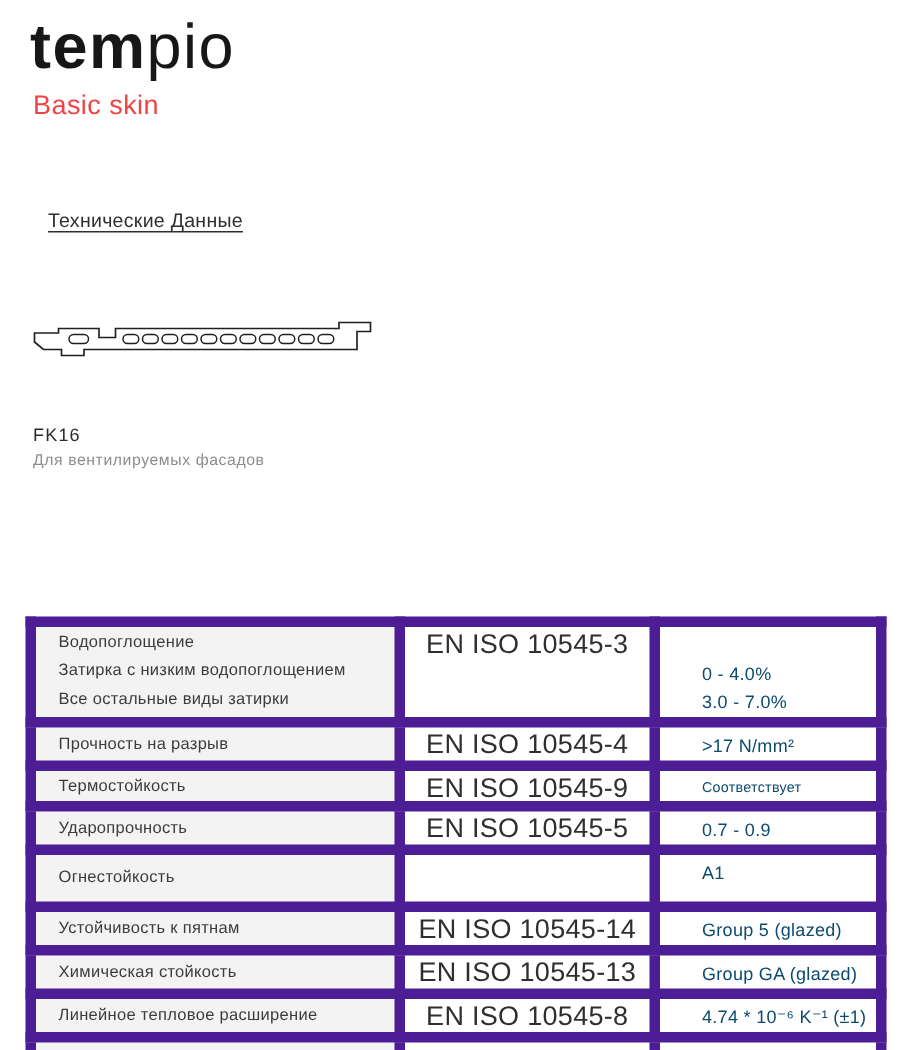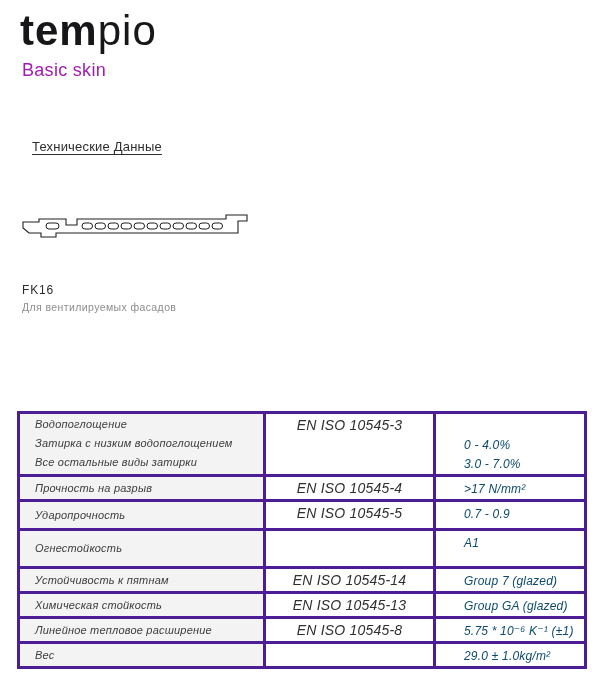--- a/index.html
+++ b/index.html
@@ -14,21 +14,21 @@
 
   
   .logo {
     position: absolute; left: 20px; top: 8px;
     font-size: 42px; line-height: 1.1; color: #17171a; letter-spacing: 0px;
   }
   .logo .bold  { font-weight: 700; letter-spacing: 1px; }
   .logo .light { font-weight: 400; letter-spacing: 1px; }
   .product-name {
     position: absolute; left: 22px; top: 60px;
-    font-size: 18px; font-weight: 400; color: #a21caf; letter-spacing: 0.3px;
+    font-size: 18px; font-weight: 400; color: #ef4444; letter-spacing: 0.3px;
   }
 
   
   .section-title {
     position: absolute; left: 32px; top: 139px;
     font-size: 13px; color: #2e2e2e;
     text-decoration: underline; text-underline-offset: 3px;
     letter-spacing: 0.2px;
   }
 
@@ -44,30 +44,30 @@
     position: absolute; left: 22px; top: 301px;
     font-size: 10.5px; color: #8d8d8d; letter-spacing: 0.4px;
   }
 
   
   .spec-table {
     position: absolute; left: 17px; top: 411px; width: 567px;
     border-collapse: collapse; table-layout: fixed;
     border: 1px solid #4a4a4a;
   }
-  .spec-table td { border: 3px solid #4c1d95; overflow: hidden; font-style: italic; }
+  .spec-table td { border: 7px solid #4c1d95; overflow: hidden; }
   td.prop {
     background: #f3f3f3;
     font-size: 11px; color: #3c3c3c;
     padding-left: 15px; vertical-align: middle; line-height: 19px;
     letter-spacing: 0.2px;
   }
   td.prop.multi { vertical-align: top; padding-top: 1px; }
   td.std {
-    font-size: 14px; color: #2f2f2f; text-align: center;
+    font-size: 18px; color: #2f2f2f; text-align: center;
     vertical-align: top; padding-top: 3px; line-height: 16px;
     letter-spacing: 0.2px;
   }
   td.val {
     font-size: 12px; color: #0c4a6e;
     padding-left: 28px; vertical-align: top; padding-top: 3px; line-height: 19px;
     letter-spacing: 0.2px;
   }
   td.val.small { font-size: 9.5px; line-height: 16px; padding-top: 4px; }
 
@@ -134,44 +134,49 @@
           <div>&nbsp;</div>
           <div>0 - 4.0%</div>
           <div>3.0 - 7.0%</div>
         </td>
   </tr>
       <tr class="rh1">
     <td class="prop">Прочность на разрыв</td>
     <td class="std">EN ISO 10545-4</td>
     <td class="val">&gt;17 N/mm²</td>
   </tr>
+      <tr class="rh3">
+    <td class="prop">Термостойкость</td>
+    <td class="std">EN ISO 10545-9</td>
+    <td class="val small">Соответствует</td>
+  </tr>
       <tr class="rh4">
     <td class="prop">Ударопрочность</td>
     <td class="std">EN ISO 10545-5</td>
     <td class="val">0.7 - 0.9</td>
   </tr>
       <tr class="rh5">
     <td class="prop">Огнестойкость</td>
     <td class="std"></td>
     <td class="val">A1</td>
   </tr>
       <tr class="rh6">
     <td class="prop">Устойчивость к пятнам</td>
     <td class="std">EN ISO 10545-14</td>
-    <td class="val">Group 7 (glazed)</td>
+    <td class="val">Group 5 (glazed)</td>
   </tr>
       <tr class="rh7">
     <td class="prop">Химическая стойкость</td>
     <td class="std">EN ISO 10545-13</td>
     <td class="val">Group GA (glazed)</td>
   </tr>
       <tr class="rh8">
     <td class="prop">Линейное тепловое расширение</td>
     <td class="std">EN ISO 10545-8</td>
-    <td class="val">5.75 * 10⁻⁶ K⁻¹ (±1)</td>
+    <td class="val">4.74 * 10⁻⁶ K⁻¹ (±1)</td>
   </tr>
       <tr class="rh9">
     <td class="prop">Вес</td>
     <td class="std"></td>
     <td class="val">29.0 ± 1.0kg/m²</td>
   </tr>
     </tbody>
 </table>
 
 </body></html>

